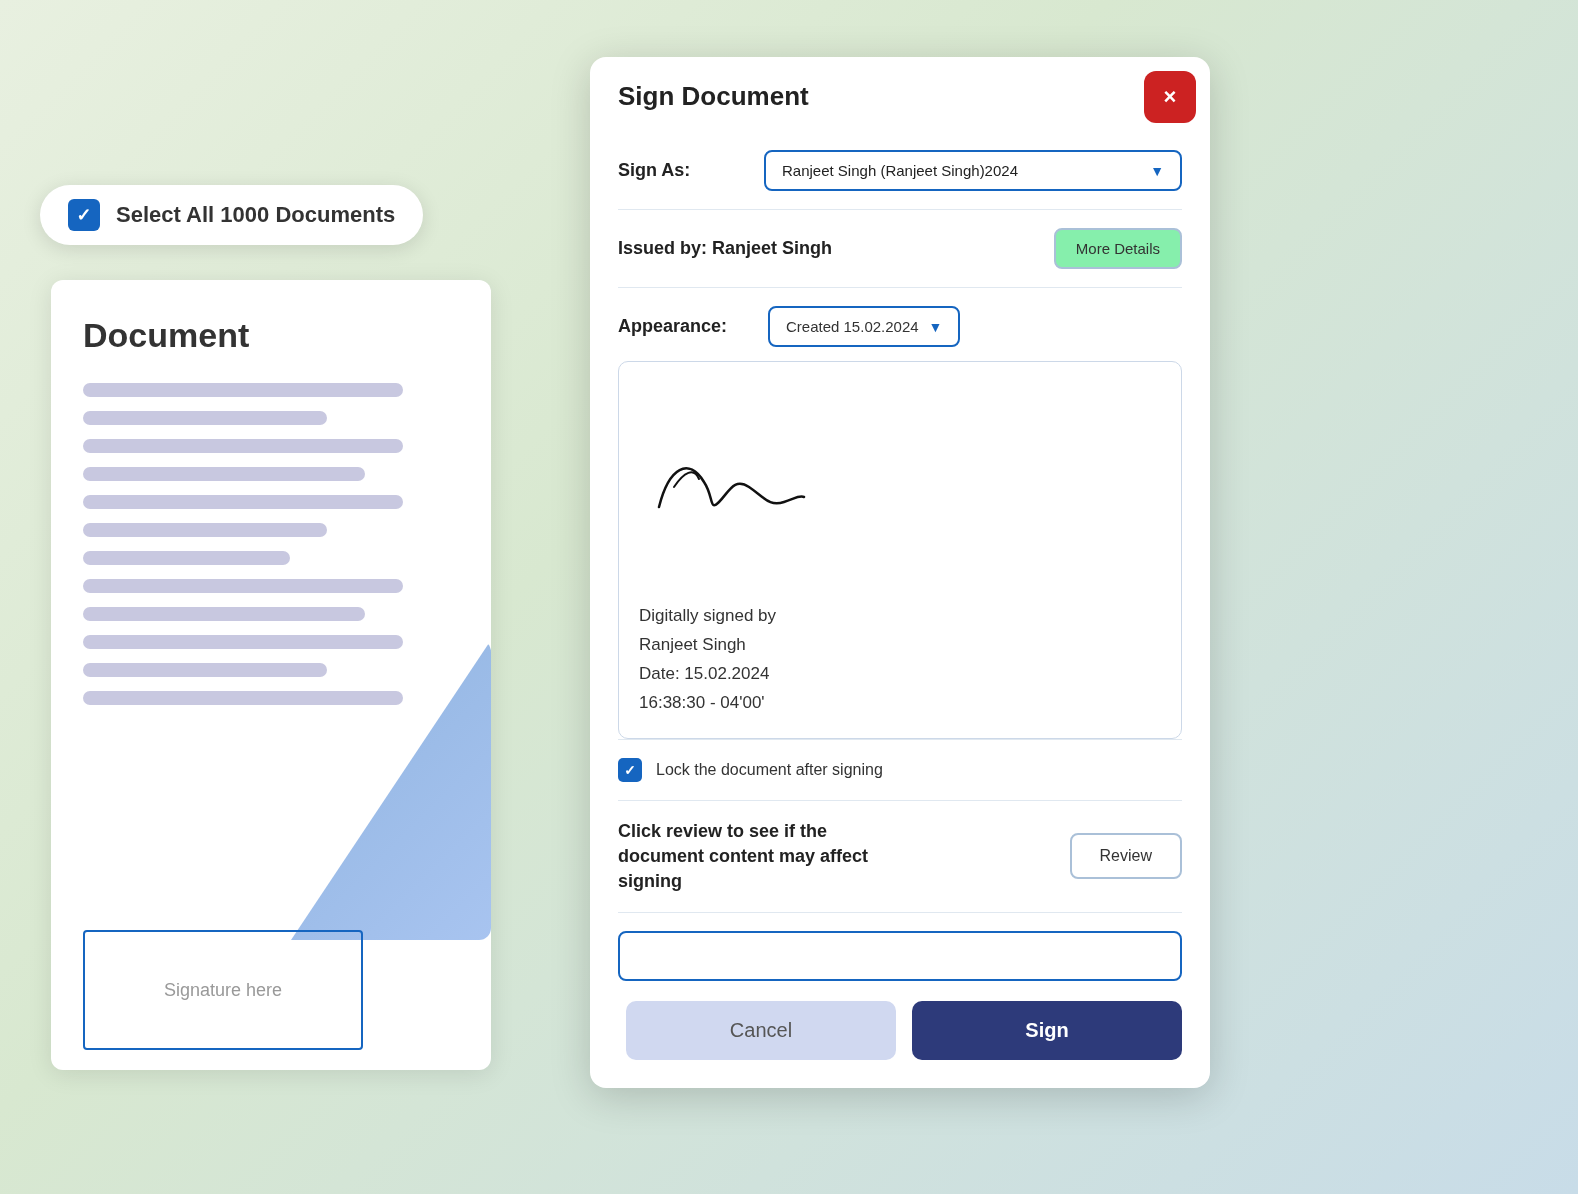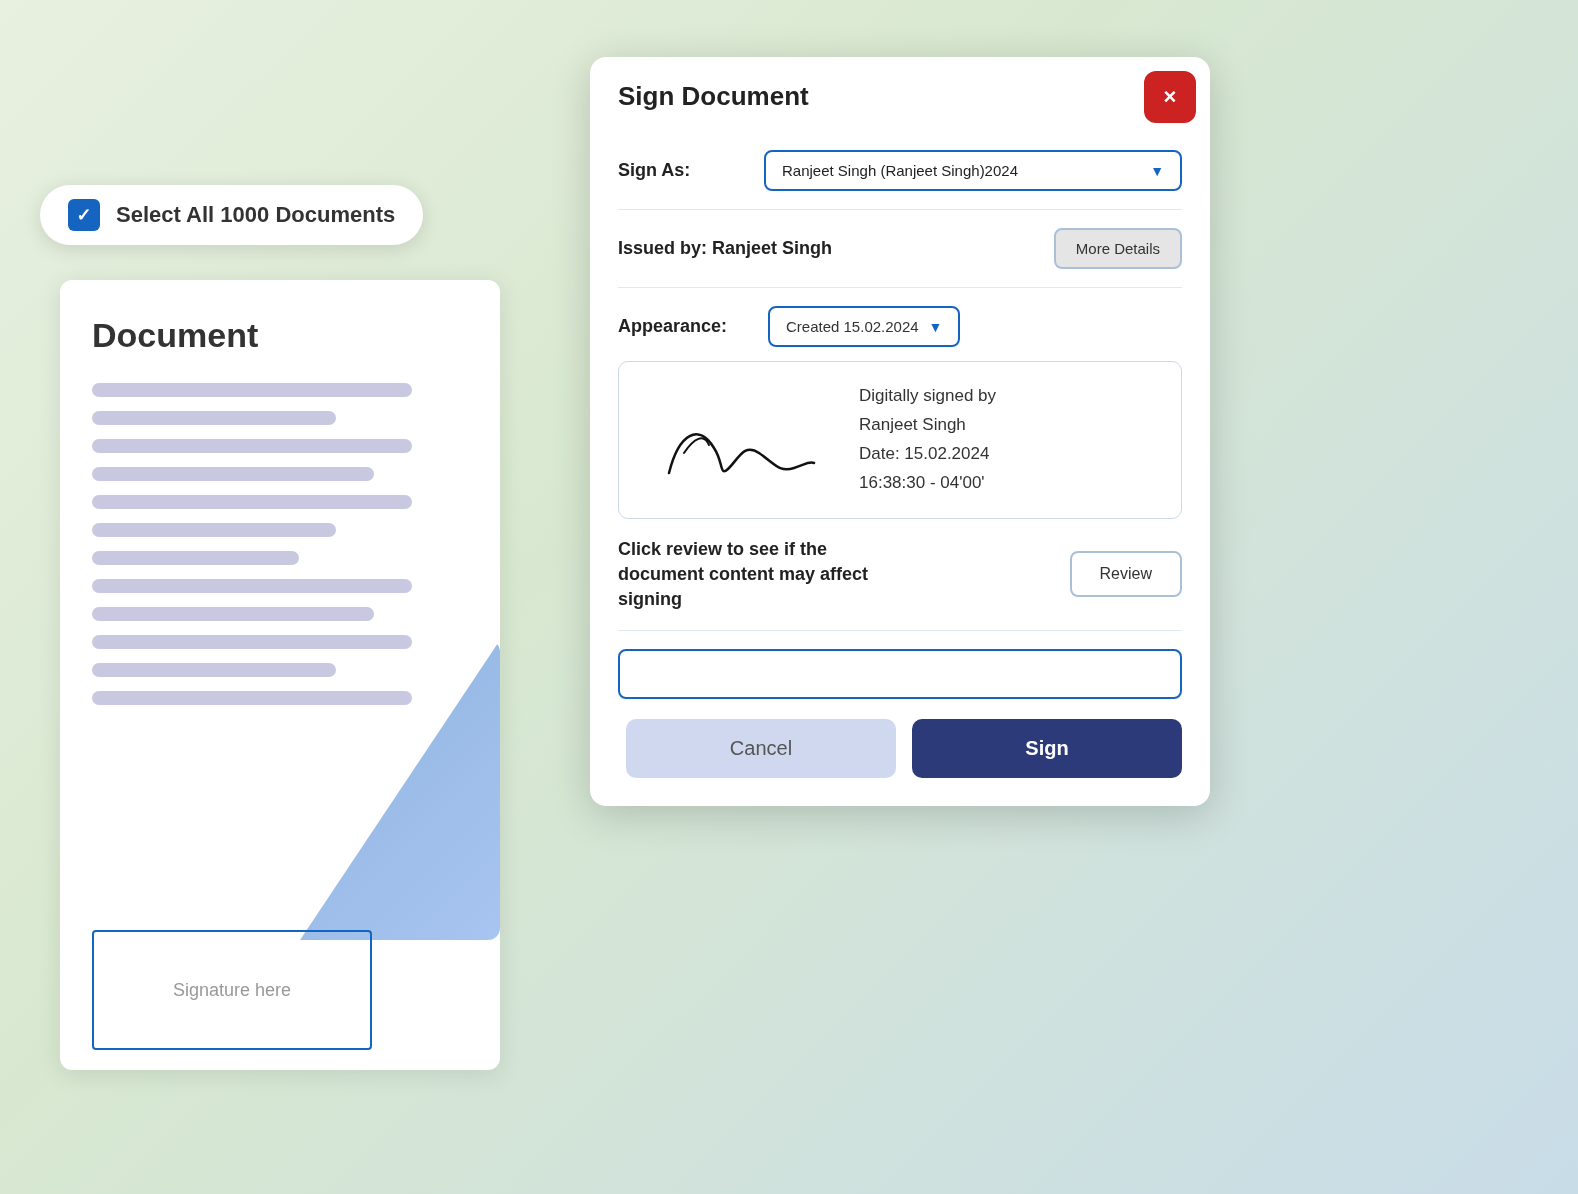--- a/index.html
+++ b/index.html
@@ -69,21 +69,21 @@
       top: 10px;
       left: 10px;
       width: 430px;
       height: 770px;
       background: #ededf5;
       border-radius: 12px;
     }
     .doc-main {
       position: absolute;
       top: 0;
-      left: 10px;
+      left: 1px;
       width: 440px;
       height: 790px;
       background: white;
       border-radius: 12px;
       padding: 36px 32px;
       box-shadow: 0 4px 24px rgba(0,0,0,0.1);
     }
     .doc-title {
       font-size: 34px;
       font-weight: 700;
@@ -222,21 +222,21 @@
     }
     .issued-label {
       font-size: 18px;
       font-weight: 700;
       color: #222;
     }
     .more-details-btn {
       border: 2px solid #aac0d8;
       border-radius: 8px;
       padding: 10px 20px;
-      background: #e5e5e5;
+      background: #86efac;
       font-size: 15px;
       color: #333;
       cursor: pointer;
     }
 
     
     .appearance-row {
       display: flex;
       align-items: center;
       padding: 18px 0 14px;
@@ -262,23 +262,24 @@
       font-size: 15px;
       color: #333;
     }
 
     
     .sig-preview {
       border: 1.5px solid #ccd8e8;
       border-radius: 10px;
       padding: 20px;
       display: flex;
-      align-items: flex-end;
+      align-items: flex-start;
       gap: 20px;
       margin-bottom: 0;
+      flex-direction: column;
     }
     .sig-image {
       flex: 0 0 200px;
       height: 100px;
       display: flex;
       align-items: center;
       justify-content: center;
     }
     .sig-svg {
       width: 180px;
@@ -469,20 +470,24 @@
         </svg>
       </div>
       <div class="sig-info">
         <div class="sig-info-line">Digitally signed by</div>
         <div class="sig-info-line">Ranjeet Singh</div>
         <div class="sig-info-line">Date: 15.02.2024</div>
         <div class="sig-info-line">16:38:30 - 04'00'</div>
       </div>
     </div>
 
+    <div class="lock-row">
+      <div class="lock-checkbox"></div>
+      <span class="lock-label">Lock the document after signing</span>
+    </div>
 
     <div class="review-row">
       <span class="review-text">Click review to see if the document content may affect signing</span>
       <button class="review-btn">Review</button>
     </div>
 
     <div class="password-section">
       <input class="password-input" type="password" style="">
 
       

